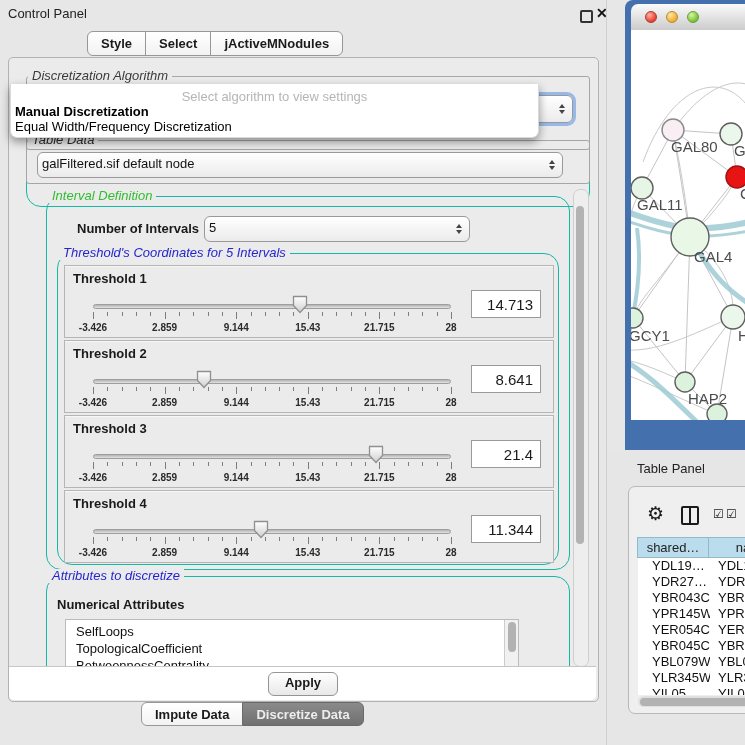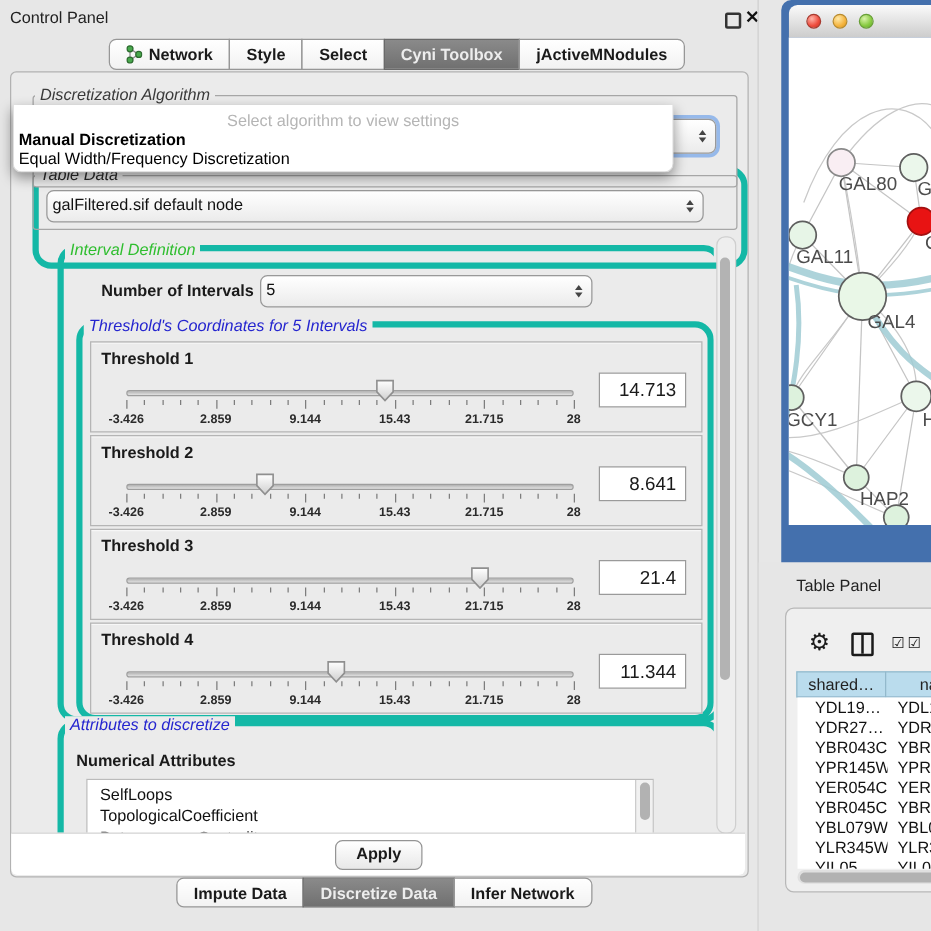--- a/index.html
+++ b/index.html
@@ -22,21 +22,21 @@
        color:#1a1a1a;white-space:nowrap;}
   .tab:first-child{border-radius:6px 0 0 6px;margin-left:0;}
   .tab:last-child{border-radius:0 6px 6px 0;}
   .tab.sel{background:linear-gradient(#8a8a8a,#707070);color:#ededed;border-color:#6a6a6a;}
 
   
   #main-panel{left:8px;top:57px;width:589px;height:643px;background:#ebebeb;
               border:1px solid #b2b2b2;border-radius:5px;}
 
   
-  .groupbox{position:absolute;border:5px solid #14b8a6;border-radius:15px;}
+  .groupbox{position:absolute;border:1px solid #14b8a6;border-radius:15px;}
   .legend{position:absolute;top:-8px;left:1px;background:#ebebeb;padding:0 4px;font-size:13px;line-height:14px;font-style:italic;}
   .legend.green{color:#2fbe2f;}
   .legend.blue{color:#2525cf;}
 
   .combo{position:absolute;background:linear-gradient(#ffffff,#ebebeb);border:1px solid #999;
          border-radius:6px;font-size:13px;line-height:22px;padding-left:4px;color:#111;}
   .spin{position:absolute;right:7px;top:50%;transform:translateY(-50%);display:flex;flex-direction:column;gap:2px;}
   .spin i{display:block;width:0;height:0;border-left:3.5px solid transparent;border-right:3.5px solid transparent;}
   .spin .up{border-bottom:4.5px solid #444;}
   .spin .dn{border-top:4.5px solid #444;}
@@ -130,38 +130,24 @@
     </linearGradient>
   </defs>
 </svg>
 
 <div class="abs" id="cp-title">Control Panel</div>
 <div class="abs" id="float-btn"></div>
 <div class="abs" id="close-btn">✕</div>
 
 <div class="abs tabbar" id="top-tabs">
     <div class="tab">
-      <svg width="13" height="15" viewBox="0 0 13 15">
-        <line x1="3" y1="3" x2="3" y2="12" stroke="#8b8b8b"></line>
-        <line x1="3" y1="12" x2="10" y2="7.5" stroke="#8b8b8b"></line>
-        <line x1="3" y1="3" x2="10" y2="7.5" stroke="#8b8b8b"></line>
-        <circle cx="3" cy="3" r="2.4" fill="#49a94d" stroke="#2c6b2f"></circle>
-        <circle cx="3" cy="12" r="2.4" fill="#49a94d" stroke="#2c6b2f"></circle>
-        <circle cx="10" cy="7.5" r="2.4" fill="#49a94d" stroke="#2c6b2f"></circle>
-      </svg>
-      <span>Network</span>
-    </div>
-    <div class="tab">
       <span>Style</span>
     </div>
     <div class="tab">
       <span>Select</span>
-    </div>
-    <div class="tab sel">
-      <span>Cyni Toolbox</span>
     </div>
     <div class="tab">
       <span>jActiveMNodules</span>
     </div>
   </div>
 
 <div class="abs" id="main-panel"></div>
 
 <div class="groupbox" id="algo-group" style="left:26px;top:133px;"></div>
 <div class="abs" style="left:26px;top:76px;width:562px;height:72px;border:1px solid #a6a6a6;border-radius:3px;background:#ebebeb;">
@@ -406,23 +392,20 @@
   <div id="apply-btn">Apply</div>
 </div>
 
 <div class="abs tabbar" id="bottom-tabs">
     <div class="tab">
       <span>Impute Data</span>
     </div>
     <div class="tab sel">
       <span>Discretize Data</span>
     </div>
-    <div class="tab">
-      <span>Infer Network</span>
-    </div>
   </div>
 
 <div class="abs" id="panel-divider"></div>
 
 <div class="abs" id="net-window">
   <div id="net-titlebar">
     <div class="tl" id="tl-red"></div>
     <div class="tl" id="tl-yellow"></div>
     <div class="tl" id="tl-green"></div>
   </div>

